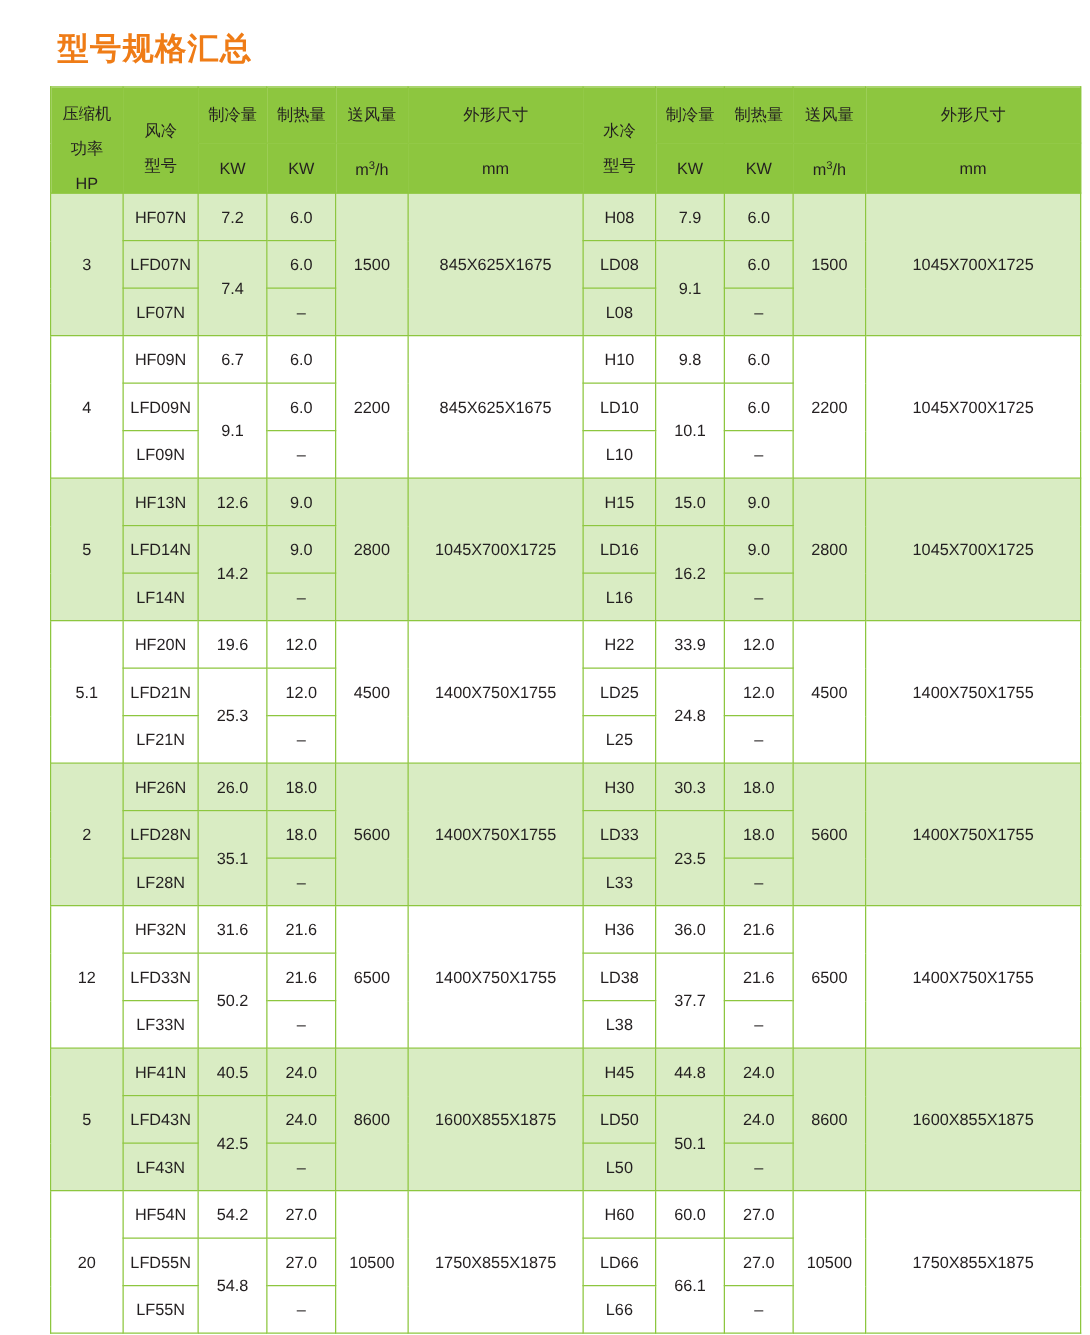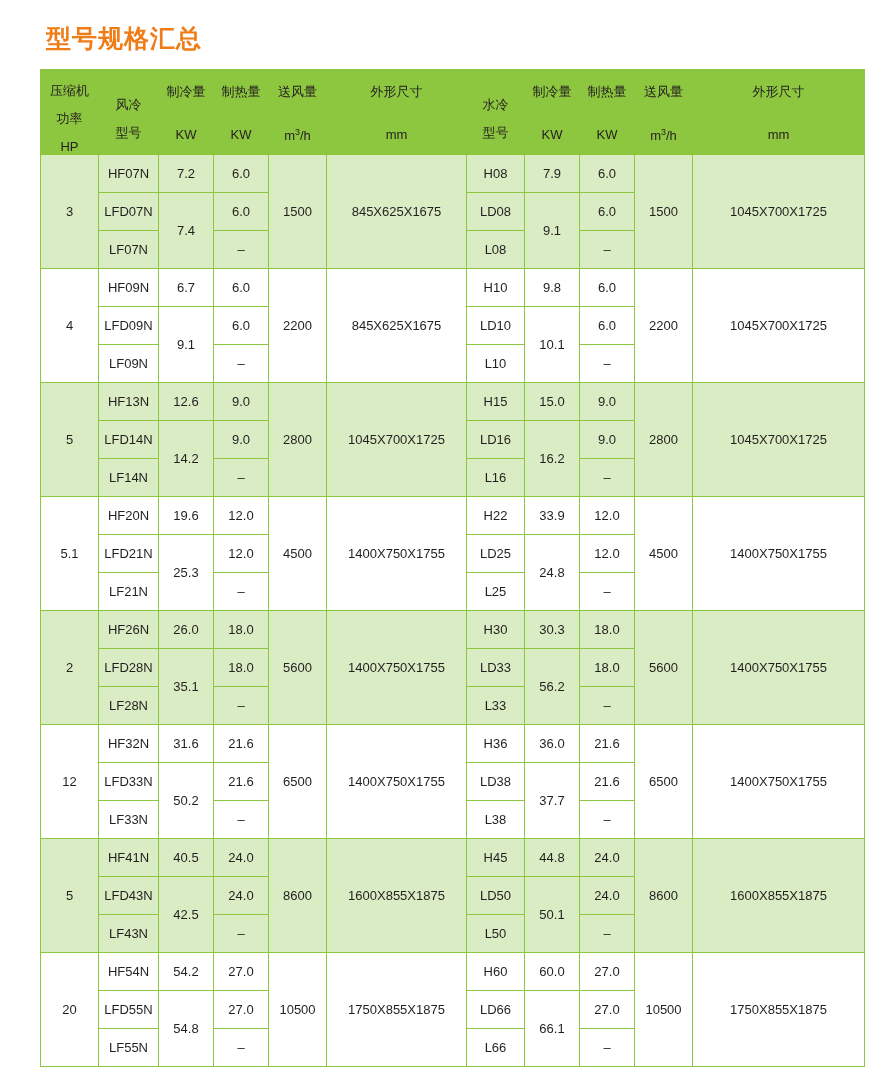--- a/index.html
+++ b/index.html
@@ -253,21 +253,21 @@
           <td class="rowcell">30.3</td>
           <td class="rowcell">18.0</td>
           <td class="rowcell" rowspan="3">5600</td>
           <td class="rowcell" rowspan="3">1400X750X1755</td>
         </tr>
         <tr class="band-a">
           <td class="rowcell model">LFD28N</td>
           <td class="rowcell" rowspan="2">35.1</td>
           <td class="rowcell">18.0</td>
           <td class="rowcell model">LD33</td>
-          <td class="rowcell" rowspan="2">56.2</td>
+          <td class="rowcell" rowspan="2">23.5</td>
           <td class="rowcell">18.0</td>
         </tr>
         <tr class="band-a">
           <td class="rowcell model">LF28N</td>
           <td class="rowcell dash">–</td>
           <td class="rowcell model">L33</td>
           <td class="rowcell dash">–</td>
         </tr>
         <tr class="band-b">
           <td class="rowcell" rowspan="3">12</td>

